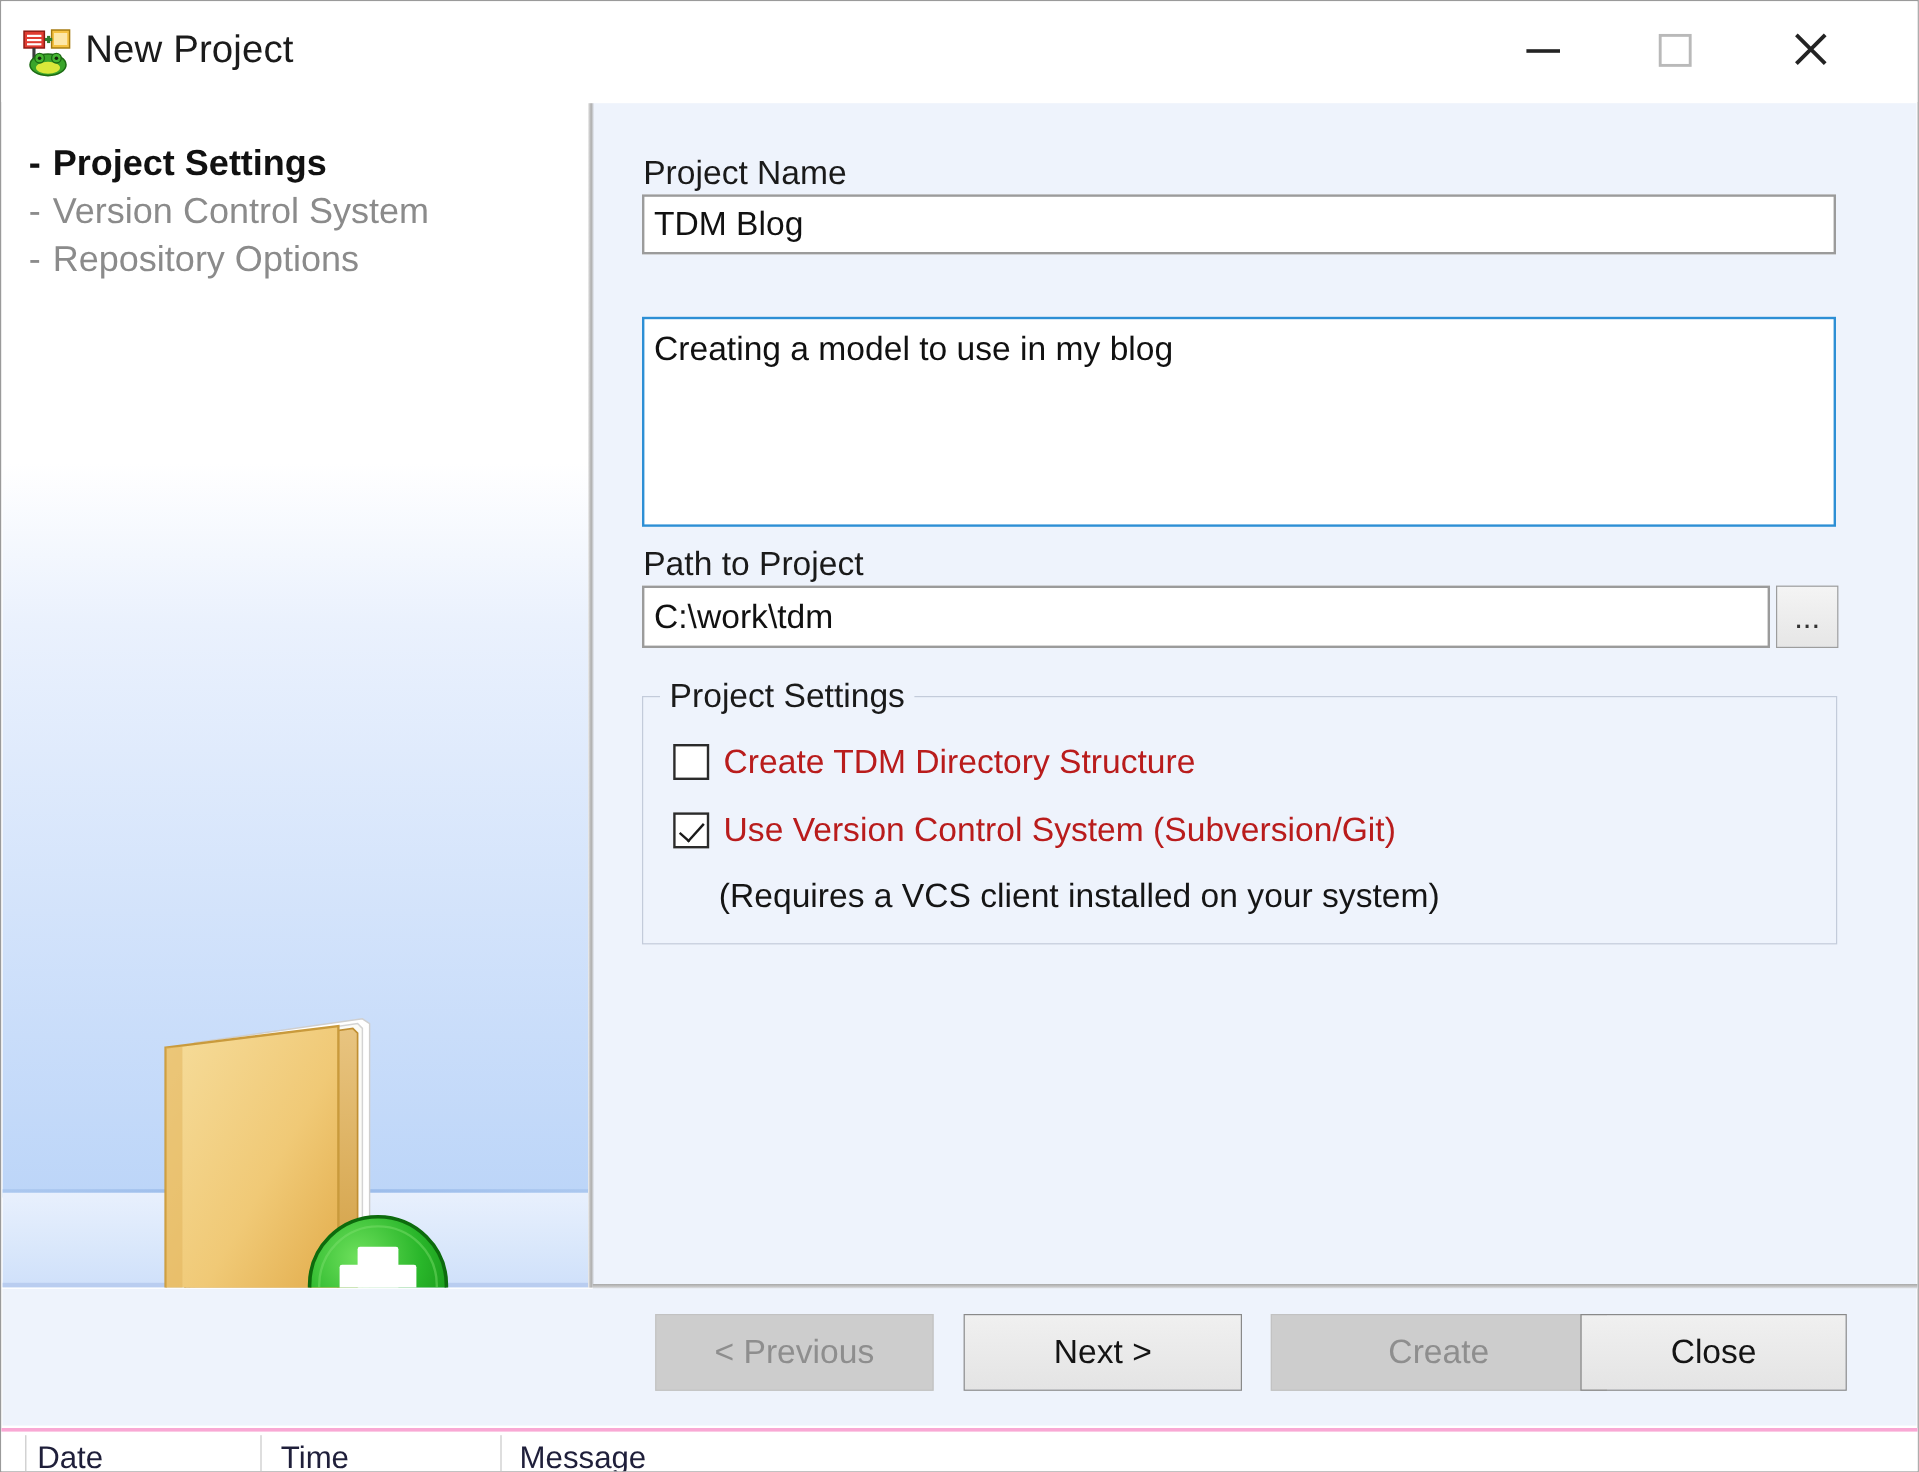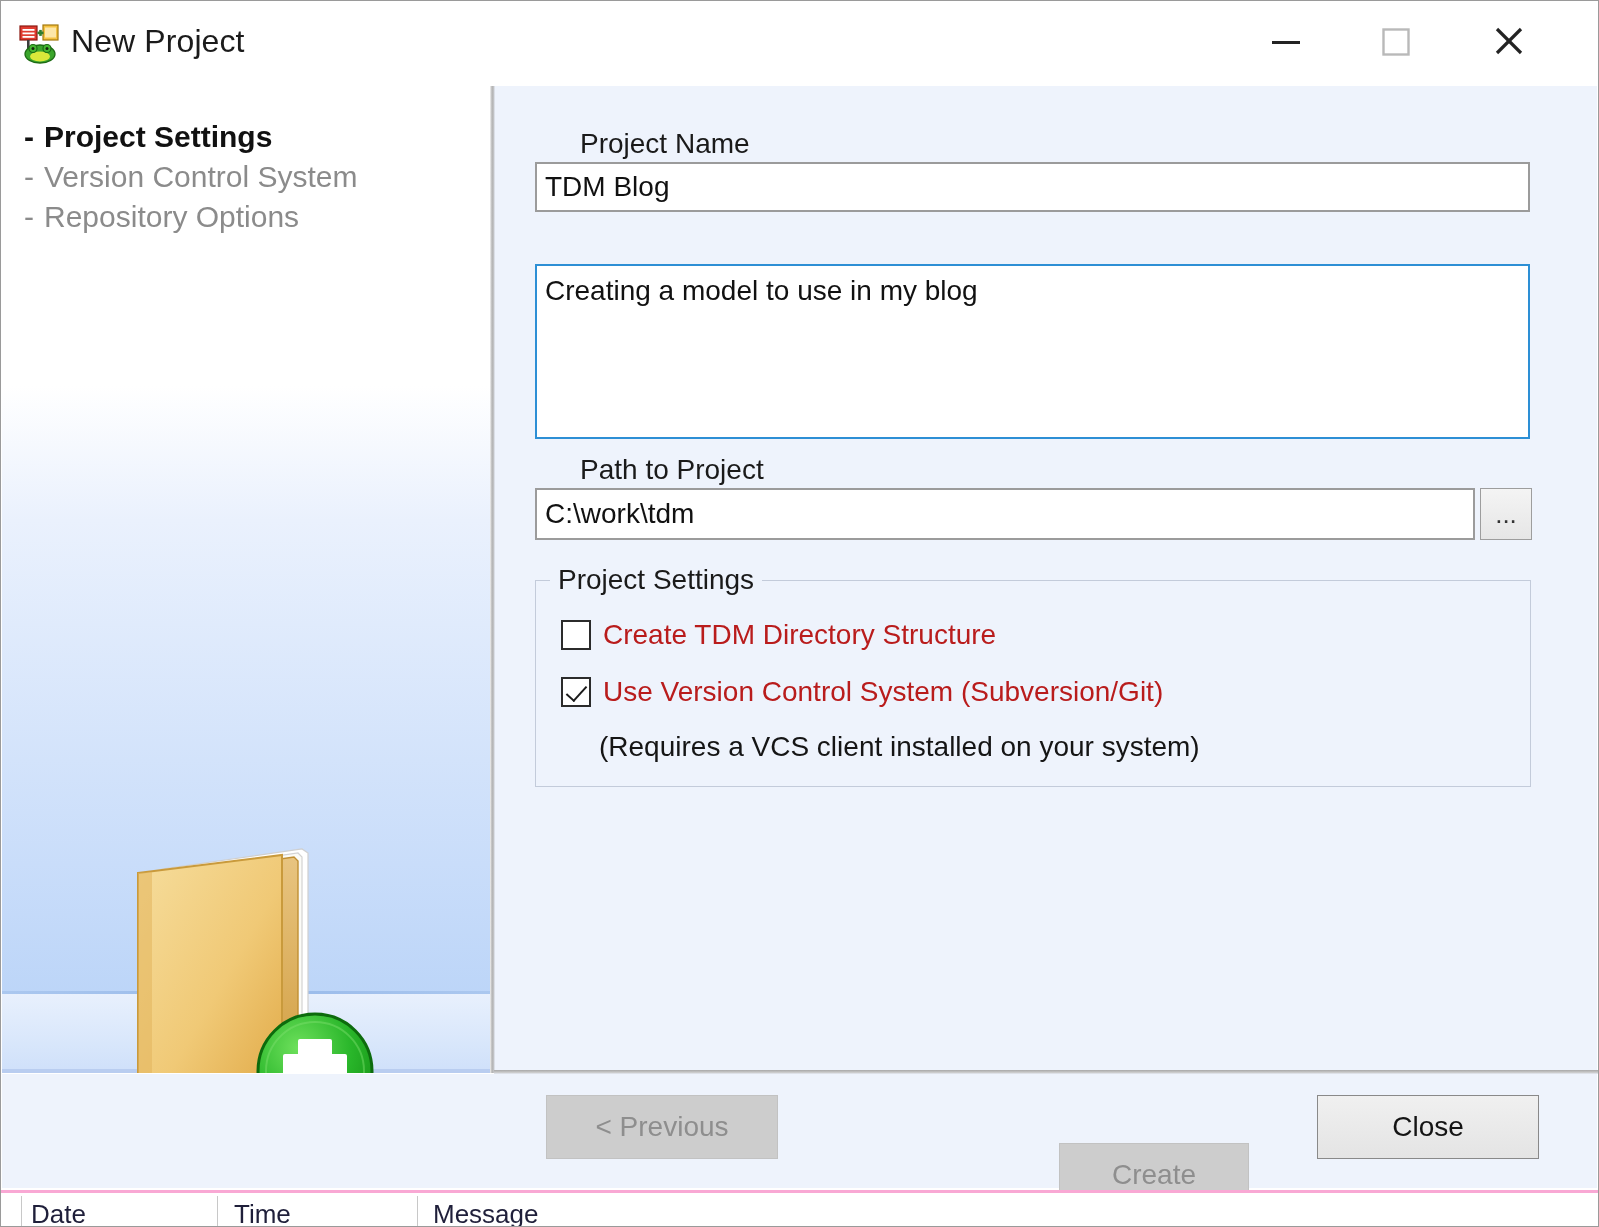--- a/index.html
+++ b/index.html
@@ -148,21 +148,20 @@
     left: 493px; top: 0;
     width: 1102px;
     height: 987px;
     background: #eef3fc;
   }
   .field-label {
     position: absolute;
     font-size: 28px;
     color: #1a1a1a;
     white-space: nowrap;
-    margin-left: 44px;
   }
   .textinput {
     position: absolute;
     box-sizing: border-box;
     background: #ffffff;
     border: 2px solid #9b9b9b;
     font-family: "Liberation Sans", sans-serif;
     font-size: 28px;
     color: #111111;
     padding: 0 8px;
@@ -282,21 +281,21 @@
     border: 1px solid #898989;
     color: #141414;
   }
   .btn.disabled {
     background: #cdcdcd;
     border: 1px solid #c2c2c2;
     color: #8e8e8e;
   }
   #btn-previous { left: 544px; width: 232px; }
   #btn-next     { left: 801px; width: 232px; }
-  #btn-create   { left: 1057px; width: 190px; margin-top: 48px; }
+  #btn-create   { left: 1057px; width: 280px; }
   #btn-close2   { left: 1315px; width: 222px; }
 
   
   #logbar {
     position: absolute;
     left: 0; top: 1189px;
     width: 1599px;
     height: 38px;
     background: #ffffff;
     border-top: 3px solid #f9a8d4;
@@ -461,20 +460,21 @@
         <span class="check-label">Use Version Control System (Subversion/Git)</span>
       </div>
 
       <div id="vcs-note">(Requires a VCS client installed on your system)</div>
     </div>
   </div>
 
   <div id="footer-sep"></div>
   <div id="footer">
     <button class="btn disabled" id="btn-previous">&lt; Previous</button>
+    <button class="btn enabled" id="btn-next">Next &gt;</button>
     <button class="btn disabled" id="btn-create">Create</button>
     <button class="btn enabled" id="btn-close2">Close</button>
   </div>
 
   <div id="logbar">
     <div class="logsep" id="logsep-0"></div>
     <div class="logcol" id="logcol-date">Date</div>
     <div class="logsep" id="logsep-1"></div>
     <div class="logcol" id="logcol-time">Time</div>
     <div class="logsep" id="logsep-2"></div>

